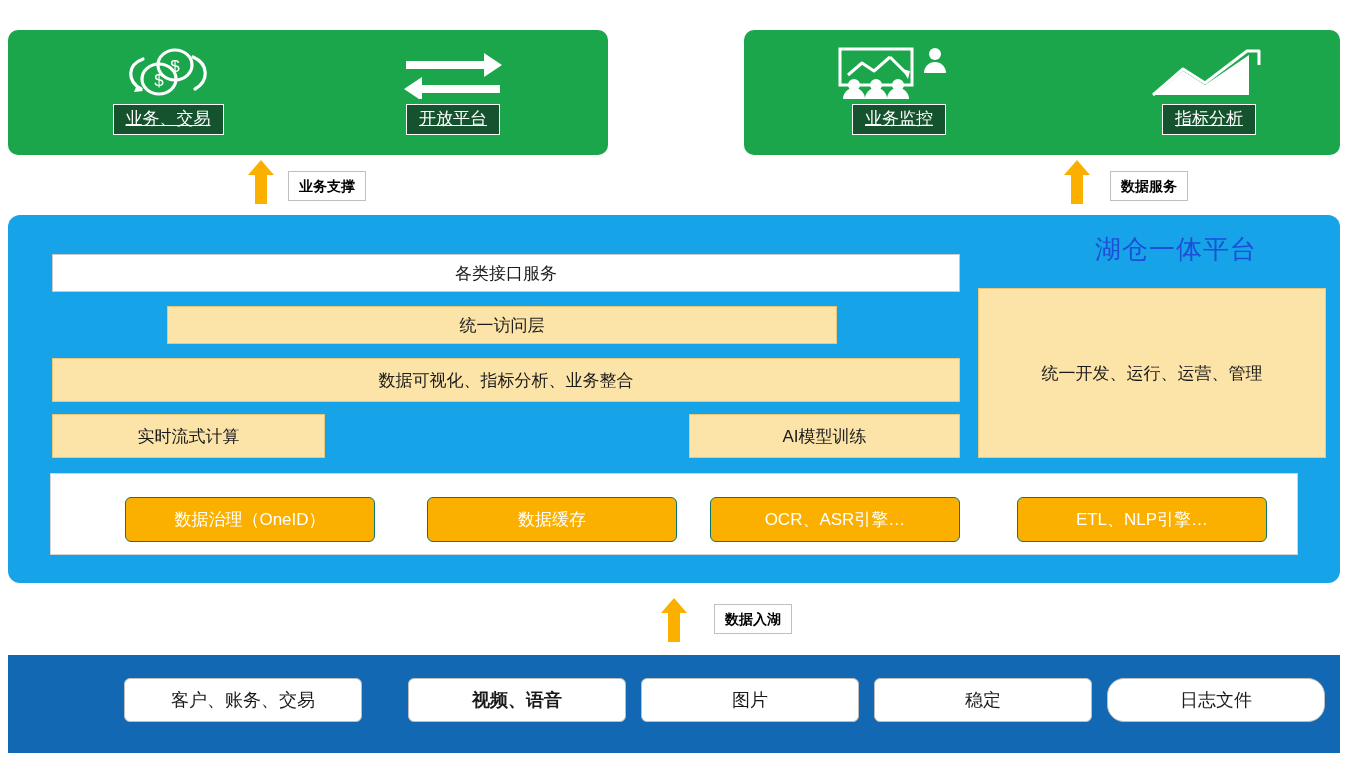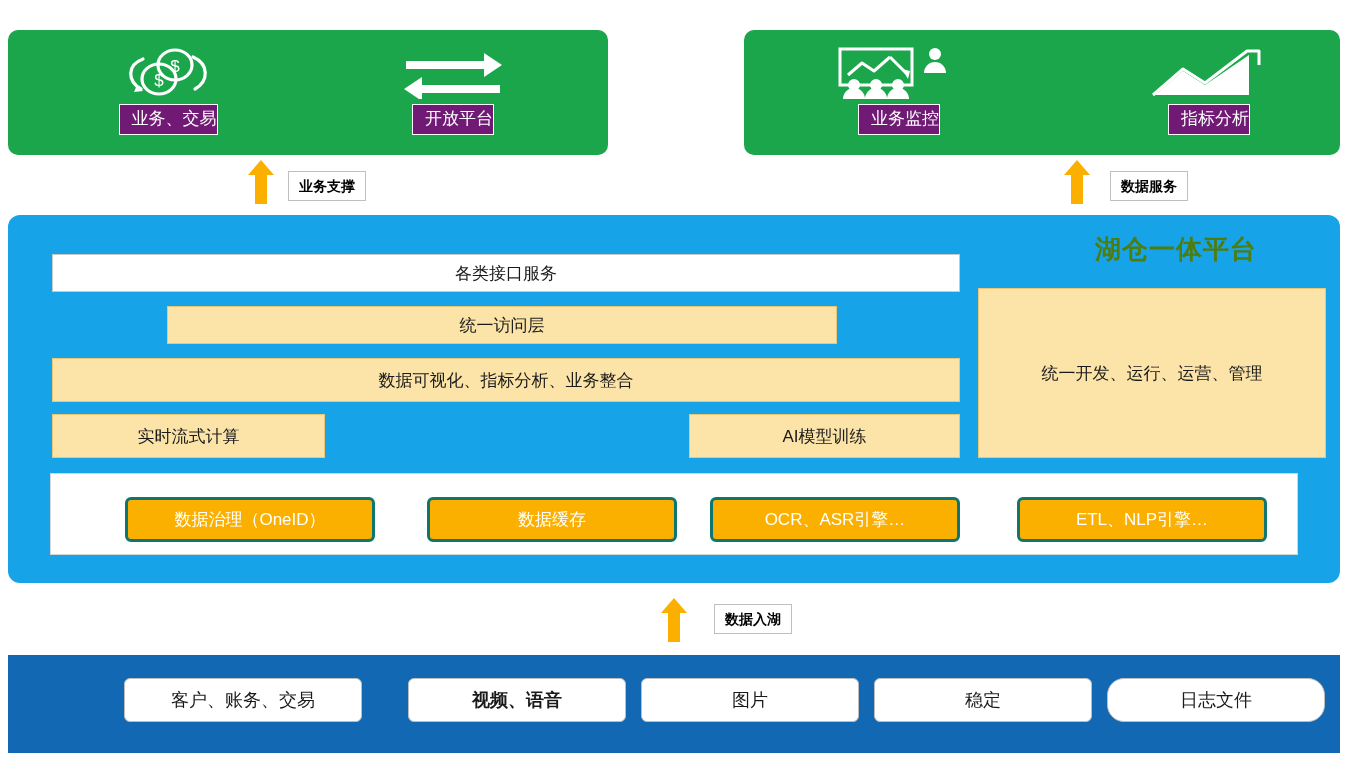--- a/index.html
+++ b/index.html
@@ -48,27 +48,28 @@
     justify-content: flex-start;
   }
   .icon-art {
     height: 56px;
     display: flex;
     align-items: center;
     justify-content: center;
   }
   .green-label {
     margin-top: 4px;
-    background: #701a75;
+    background: #14532d;
     color: #ffffff;
     border: 1px solid #ffffff;
     font-size: 17px;
     line-height: 20px;
-    padding: 4px 0 5px 12px;
+    padding: 4px 12px 5px 12px;
     white-space: nowrap;
+    text-decoration: underline;
   }
 
   
   .up-arrow {
     position: absolute;
     width: 26px;
     height: 44px;
   }
   .up-arrow svg { display: block; }
 
@@ -92,25 +93,24 @@
     width: 1332px;
     height: 368px;
     background: #17A3E8;
     border-radius: 12px;
     box-sizing: border-box;
   }
   #platform-title {
     position: absolute;
     right: 90px;
     top: 232px;
-    color: #4d7c0f;
+    color: #1d4ed8;
     font-size: 26px;
     letter-spacing: 1px;
     white-space: nowrap;
-    font-weight: bold;
   }
 
   .box {
     position: absolute;
     box-sizing: border-box;
     display: flex;
     align-items: center;
     justify-content: center;
     text-align: center;
     font-size: 17px;
@@ -119,21 +119,21 @@
   .box-white {
     background: #ffffff;
     border: 1px solid #c9c9c9;
   }
   .box-lightyellow {
     background: #FCE4A8;
     border: 1px solid #e8c878;
   }
   .box-orange {
     background: #FBB000;
-    border: 3px solid #0f766e;
+    border: 1px solid #0f766e;
     border-radius: 6px;
     color: #ffffff;
     font-size: 17px;
   }
   #white-strip {
     position: absolute;
     left: 50px;
     top: 473px;
     width: 1248px;
     height: 82px;

